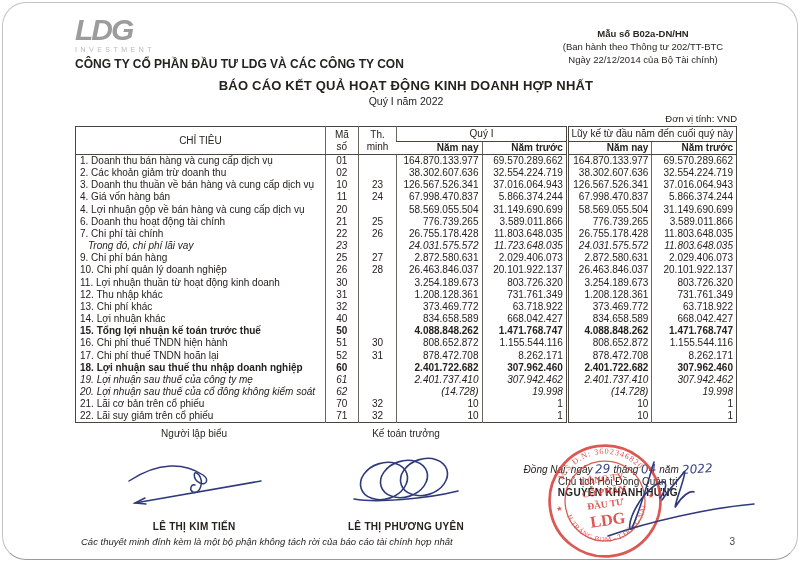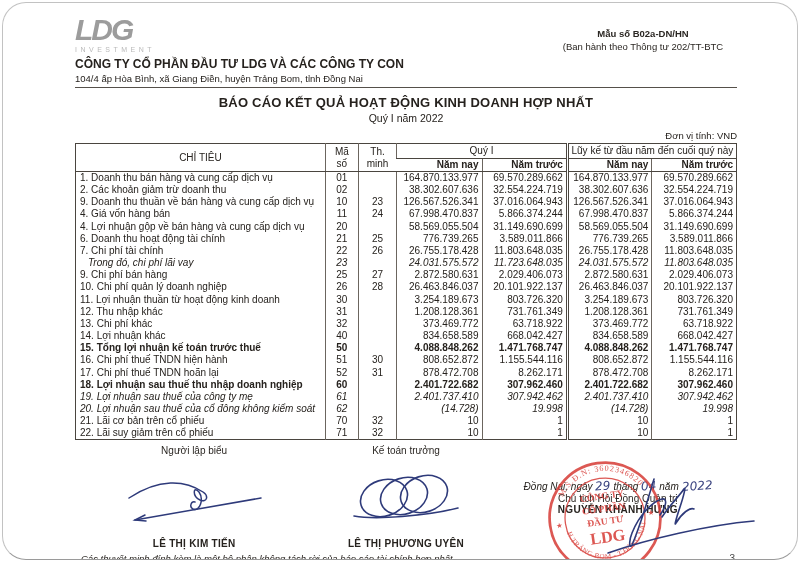--- a/index.html
+++ b/index.html
@@ -64,23 +64,23 @@
 <div class="page">
 
   <div class="hdr">
     <div class="logo">
       <div class="logo-text">LDG</div>
       <div class="logo-sub">INVESTMENT</div>
     </div>
     <div class="form-info">
       <div class="b">Mẫu số B02a-DN/HN</div>
       <div>(Ban hành theo Thông tư 202/TT-BTC</div>
+      <div>Ngày 22/12/2014 của Bộ Tài chính)</div>
     </div>
     <div class="company-name">CÔNG TY CỔ PHẦN ĐẦU TƯ LDG VÀ CÁC CÔNG TY CON</div>
-    <div class="company-addr">104/4 ấp Hòa Bình, xã Giang Điền, huyện Trảng Bom, tỉnh Đồng Nai</div>
   </div>
 
   <div class="title">BÁO CÁO KẾT QUẢ HOẠT ĐỘNG KINH DOANH HỢP NHẤT</div>
   <div class="subtitle">Quý I năm 2022</div>
   <div class="unit-line">Đơn vị tính: VND</div>
 
   <table>
     <colgroup>
       <col style="width:37.8%">
         <col style="width:5.0%">
@@ -118,21 +118,21 @@
         <tr>
           <td class="c-label">2. Các khoản giảm trừ doanh thu</td>
           <td class="c-code">02</td>
           <td class="c-note"></td>
           <td class="c-num">38.302.607.636</td>
           <td class="c-num">32.554.224.719</td>
           <td class="c-num c-groupstart">38.302.607.636</td>
           <td class="c-num">32.554.224.719</td>
         </tr>
         <tr>
-          <td class="c-label">9. Doanh thu thuần về bán hàng và cung cấp dịch vụ</td>
+          <td class="c-label">3. Doanh thu thuần về bán hàng và cung cấp dịch vụ</td>
           <td class="c-code">10</td>
           <td class="c-note">23</td>
           <td class="c-num">126.567.526.341</td>
           <td class="c-num">37.016.064.943</td>
           <td class="c-num c-groupstart">126.567.526.341</td>
           <td class="c-num">37.016.064.943</td>
         </tr>
         <tr>
           <td class="c-label">4. Giá vốn hàng bán</td>
           <td class="c-code">11</td>

